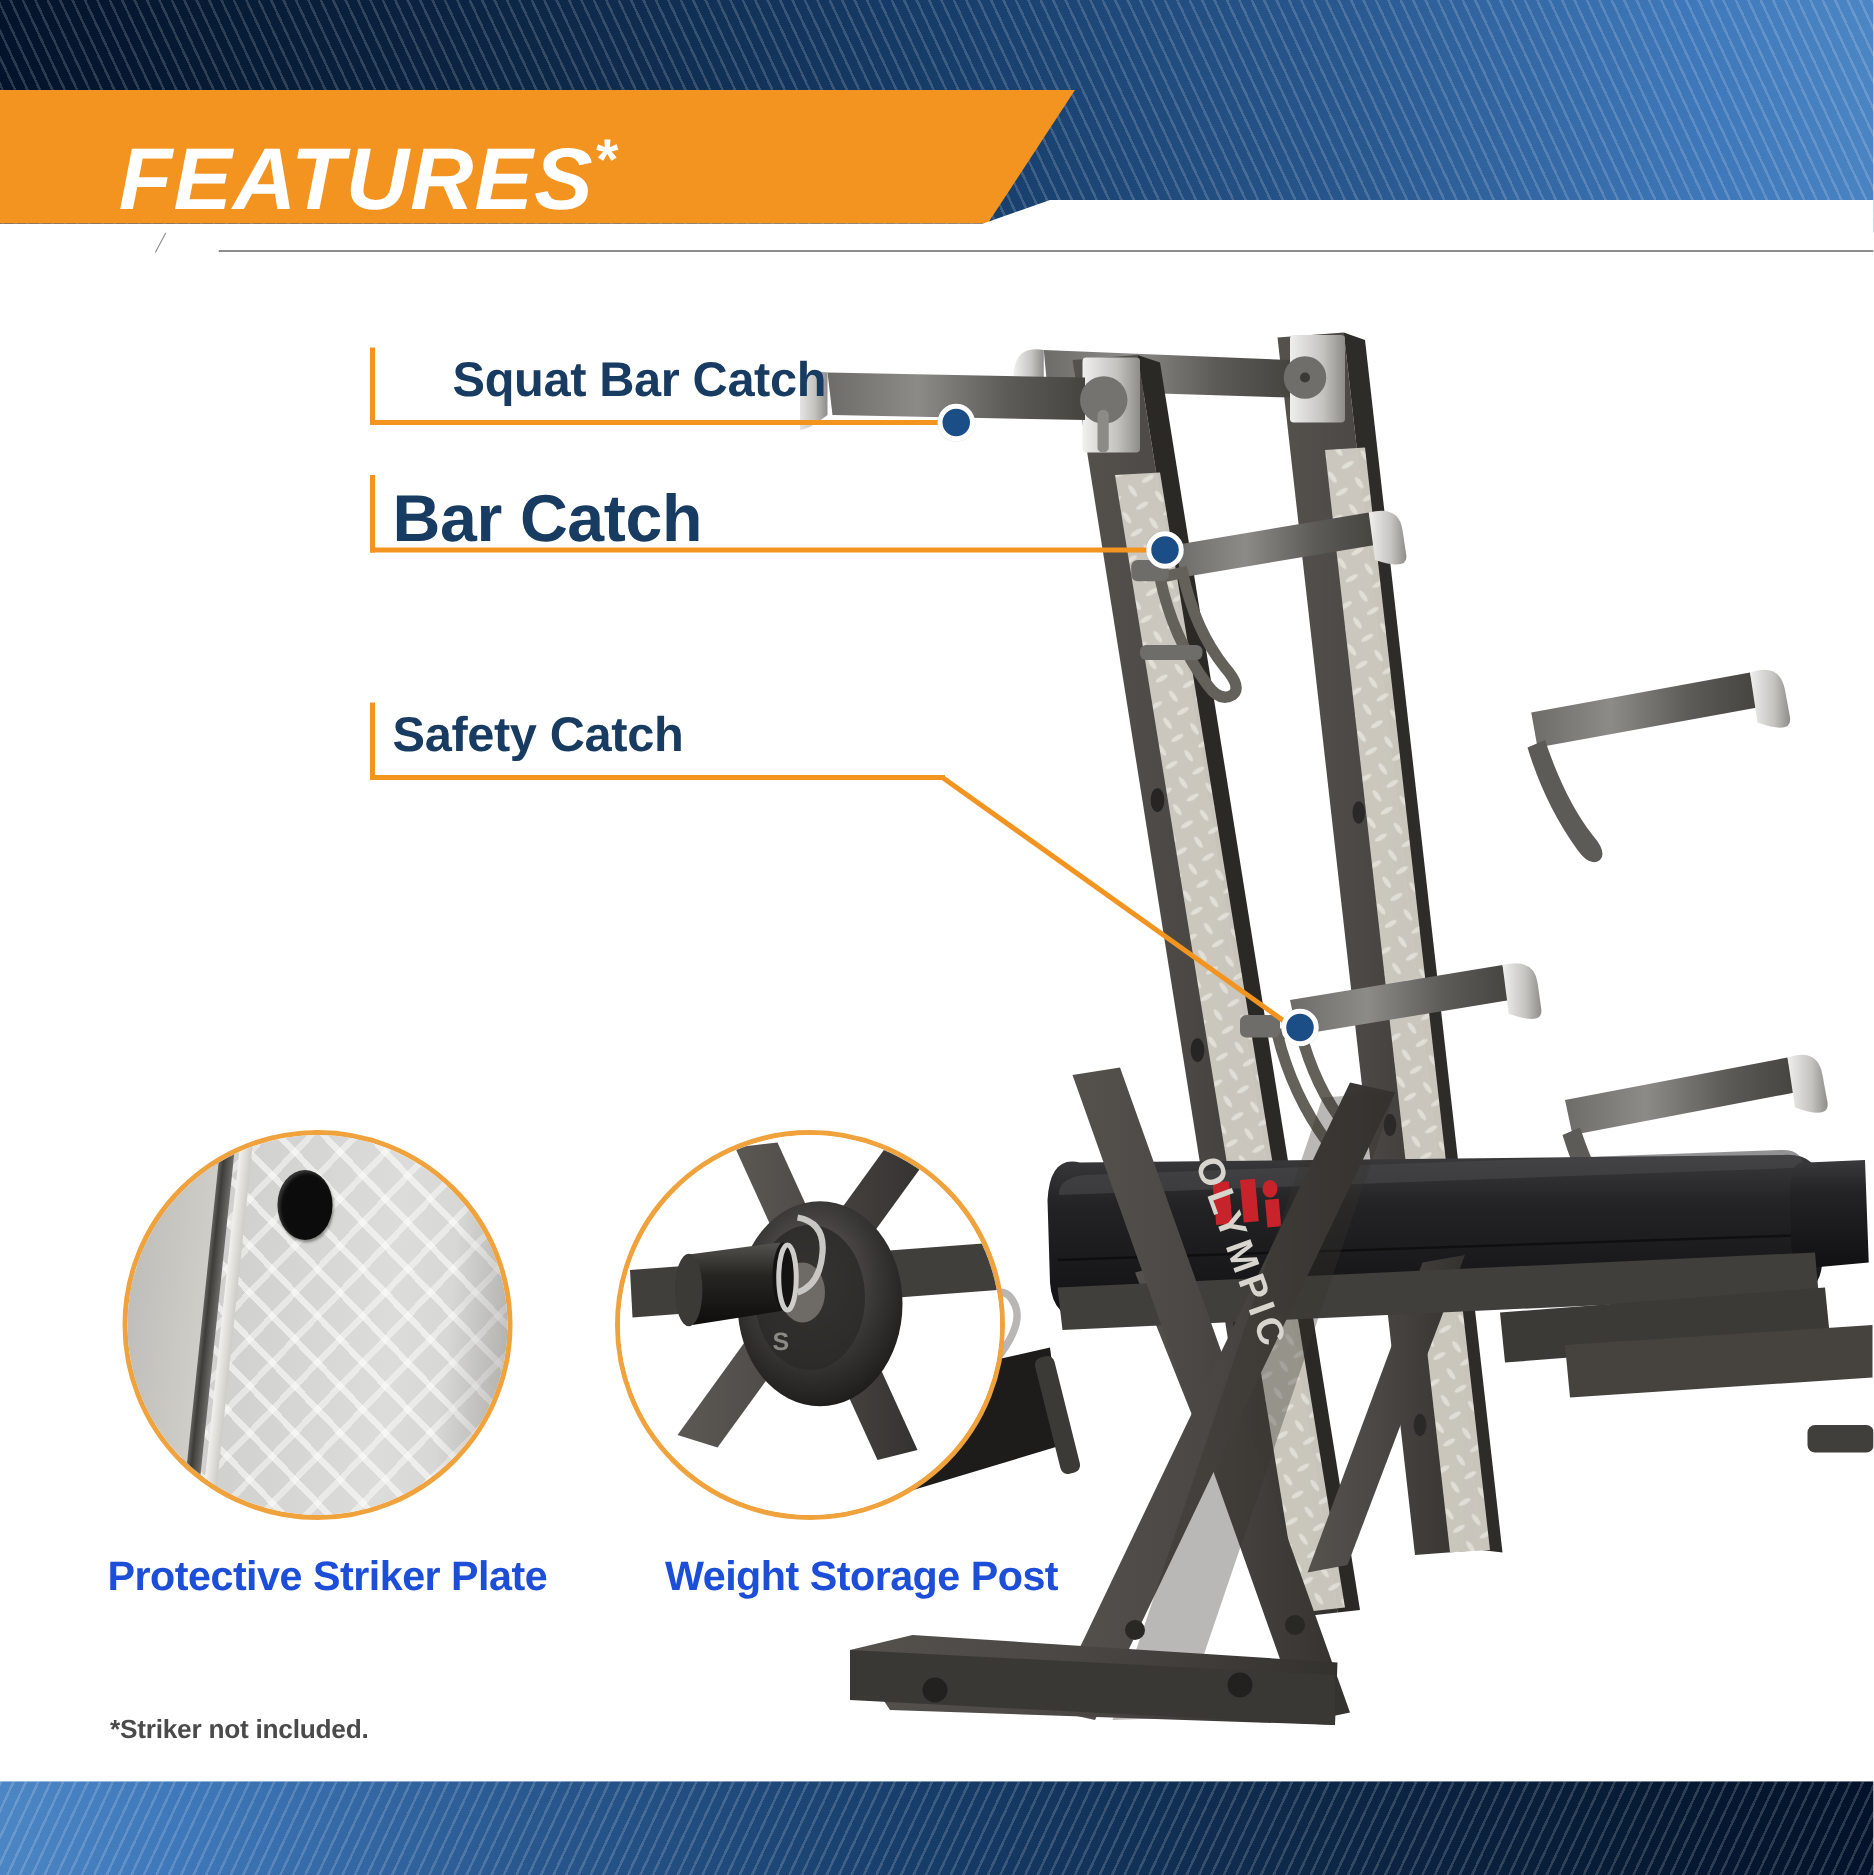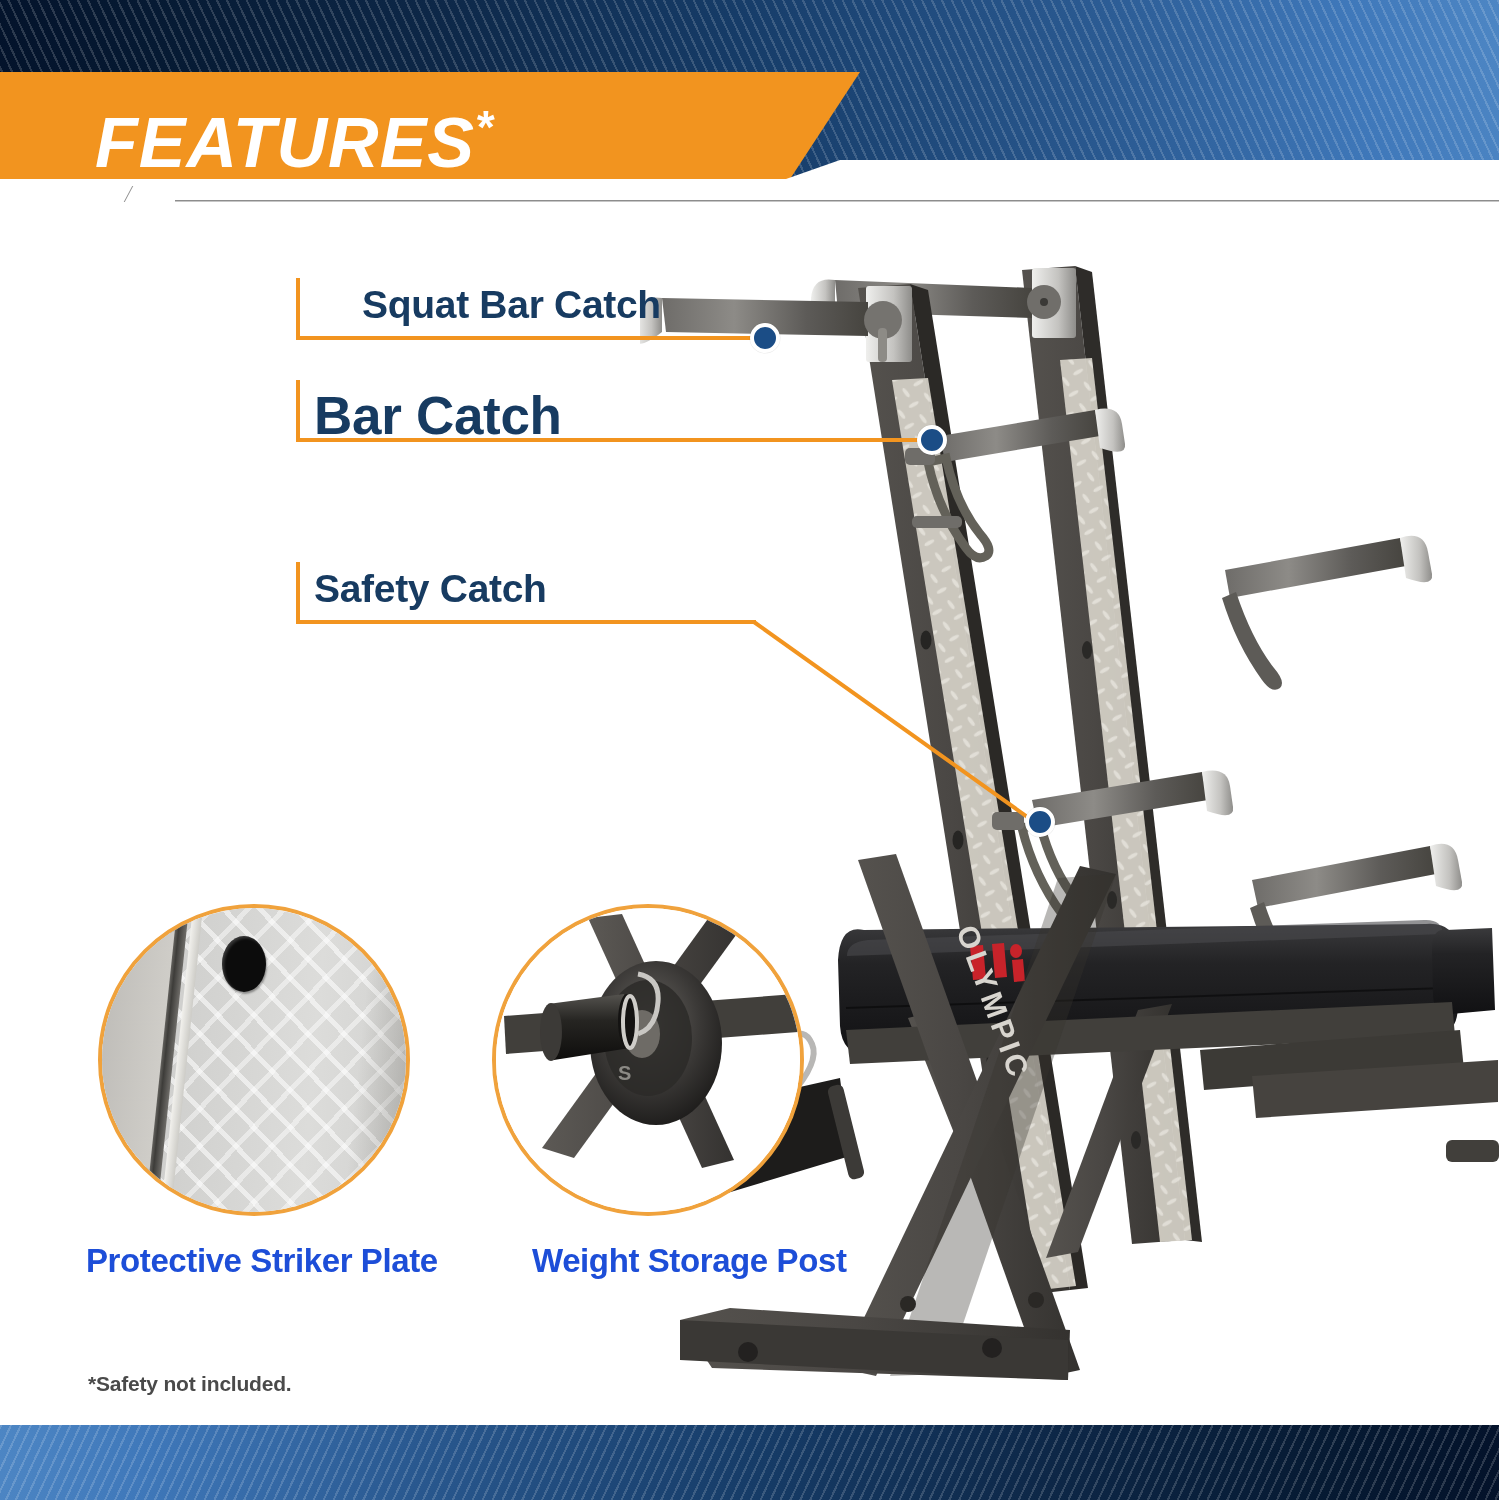--- a/index.html
+++ b/index.html
@@ -347,19 +347,19 @@
         <ellipse cx="55" cy="124" rx="11" ry="29" fill="#3c3a37"></ellipse>
         <ellipse cx="131" cy="113" rx="9" ry="27" fill="#141312"></ellipse>
 
         <ellipse cx="134" cy="114" rx="7" ry="26" fill="none" stroke="#cfcdc9" stroke-width="4"></ellipse>
         <path d="M142,66 q22,4 20,28 q-2,26 -20,32" fill="none" stroke="#c9c7c3" stroke-width="5"></path>
       </svg>
     </div>
     <div class="inset-caption" style="left:4px; top:338px;margin-left:36px;">Weight Storage Post</div>
   </div>
 
-  <div id="footnote">*Safety not included.</div>
+  <div id="footnote">*Striker not included.</div>
 
   <div id="footer-band">
     <div class="stripe-bg"></div>
   </div>
 
 </div>
 
 </body></html>

